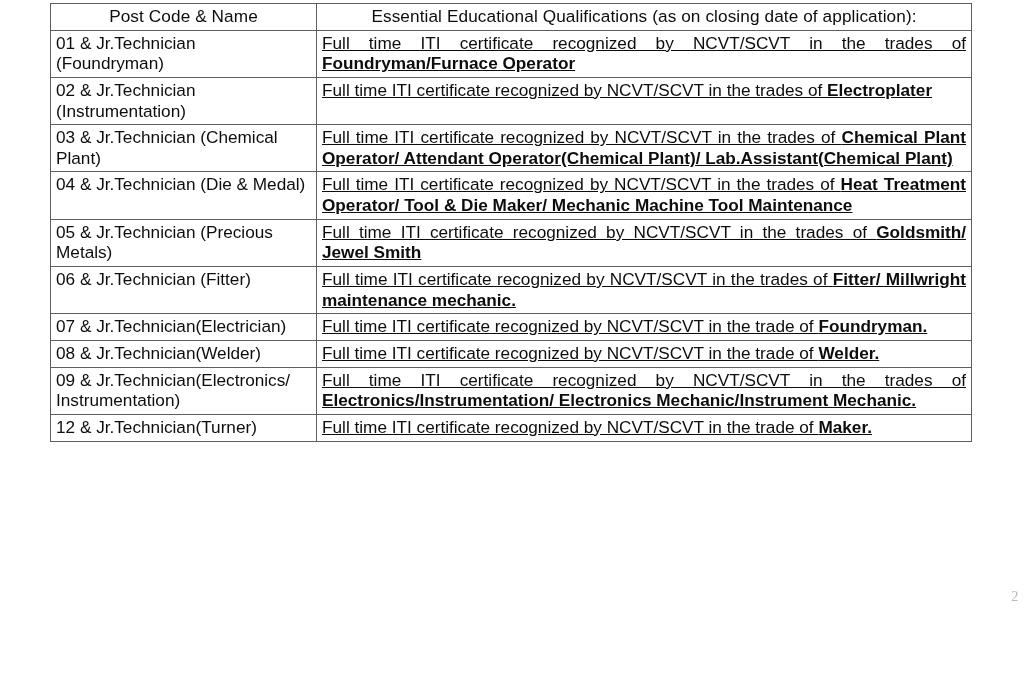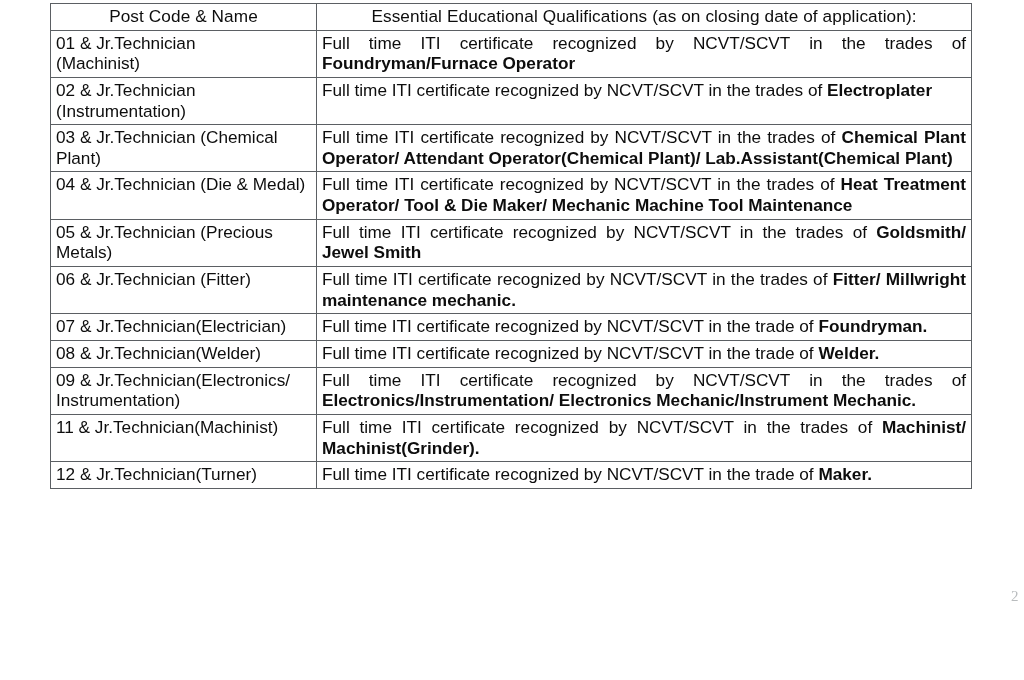--- a/index.html
+++ b/index.html
@@ -81,20 +81,21 @@
   }
 
   
   td.qual {
     font-size: 17.2px;
     line-height: 1.26;
     padding-top: 3px;
     padding-bottom: 4px;
     padding-left: 5px;
     padding-right: 6px;
+    text-decoration: underline;
   }
   td.qual p {
     margin: 0;
     text-align: justify;
     text-align-last: left;
     hyphens: none;
   }
   td.qual p.nowrapline {
     text-align: left;
   }
@@ -127,21 +128,21 @@
     <tbody>
 
       <tr class="header-row">
         <th class="post-head">Post Code &amp; Name</th>
         <th class="qual-head">Essential Educational Qualifications (as on closing date of application):</th>
       </tr>
 
       <tr>
         <td class="post j">
           <span>01            &amp;            Jr.Technician</span>
-          <span>(Machinist)</span>
+          <span>(Foundryman)</span>
         </td>
         <td class="qual">
           <p>
             <span>Full time ITI certificate recognized by NCVT/SCVT in the trades of </span><b>Foundryman/Furnace Operator</b>
           </p>
         </td>
       </tr>
 
       <tr>
         <td class="post j">
@@ -212,28 +213,20 @@
       <tr>
         <td class="post c mid">09 &amp; Jr.Technician(Electronics/ Instrumentation)</td>
         <td class="qual">
           <p>
             <span>Full time ITI certificate recognized by NCVT/SCVT in the trades of </span><b>Electronics/Instrumentation/ Electronics Mechanic/Instrument Mechanic.</b>
           </p>
         </td>
       </tr>
 
 
-      <tr>
-        <td class="post c mid">11 &amp; Jr.Technician(Machinist)</td>
-        <td class="qual">
-          <p>
-            <span>Full time ITI certificate recognized by NCVT/SCVT in the trades of </span><b>Machinist/ Machinist(Grinder).</b>
-          </p>
-        </td>
-      </tr>
 
       <tr>
         <td class="post c mid">12 &amp; Jr.Technician(Turner)</td>
         <td class="qual">
           <p class="nowrapline">
             <span>Full time ITI certificate recognized by NCVT/SCVT in the trade of </span><b>Maker.</b>
           </p>
         </td>
       </tr>
 

